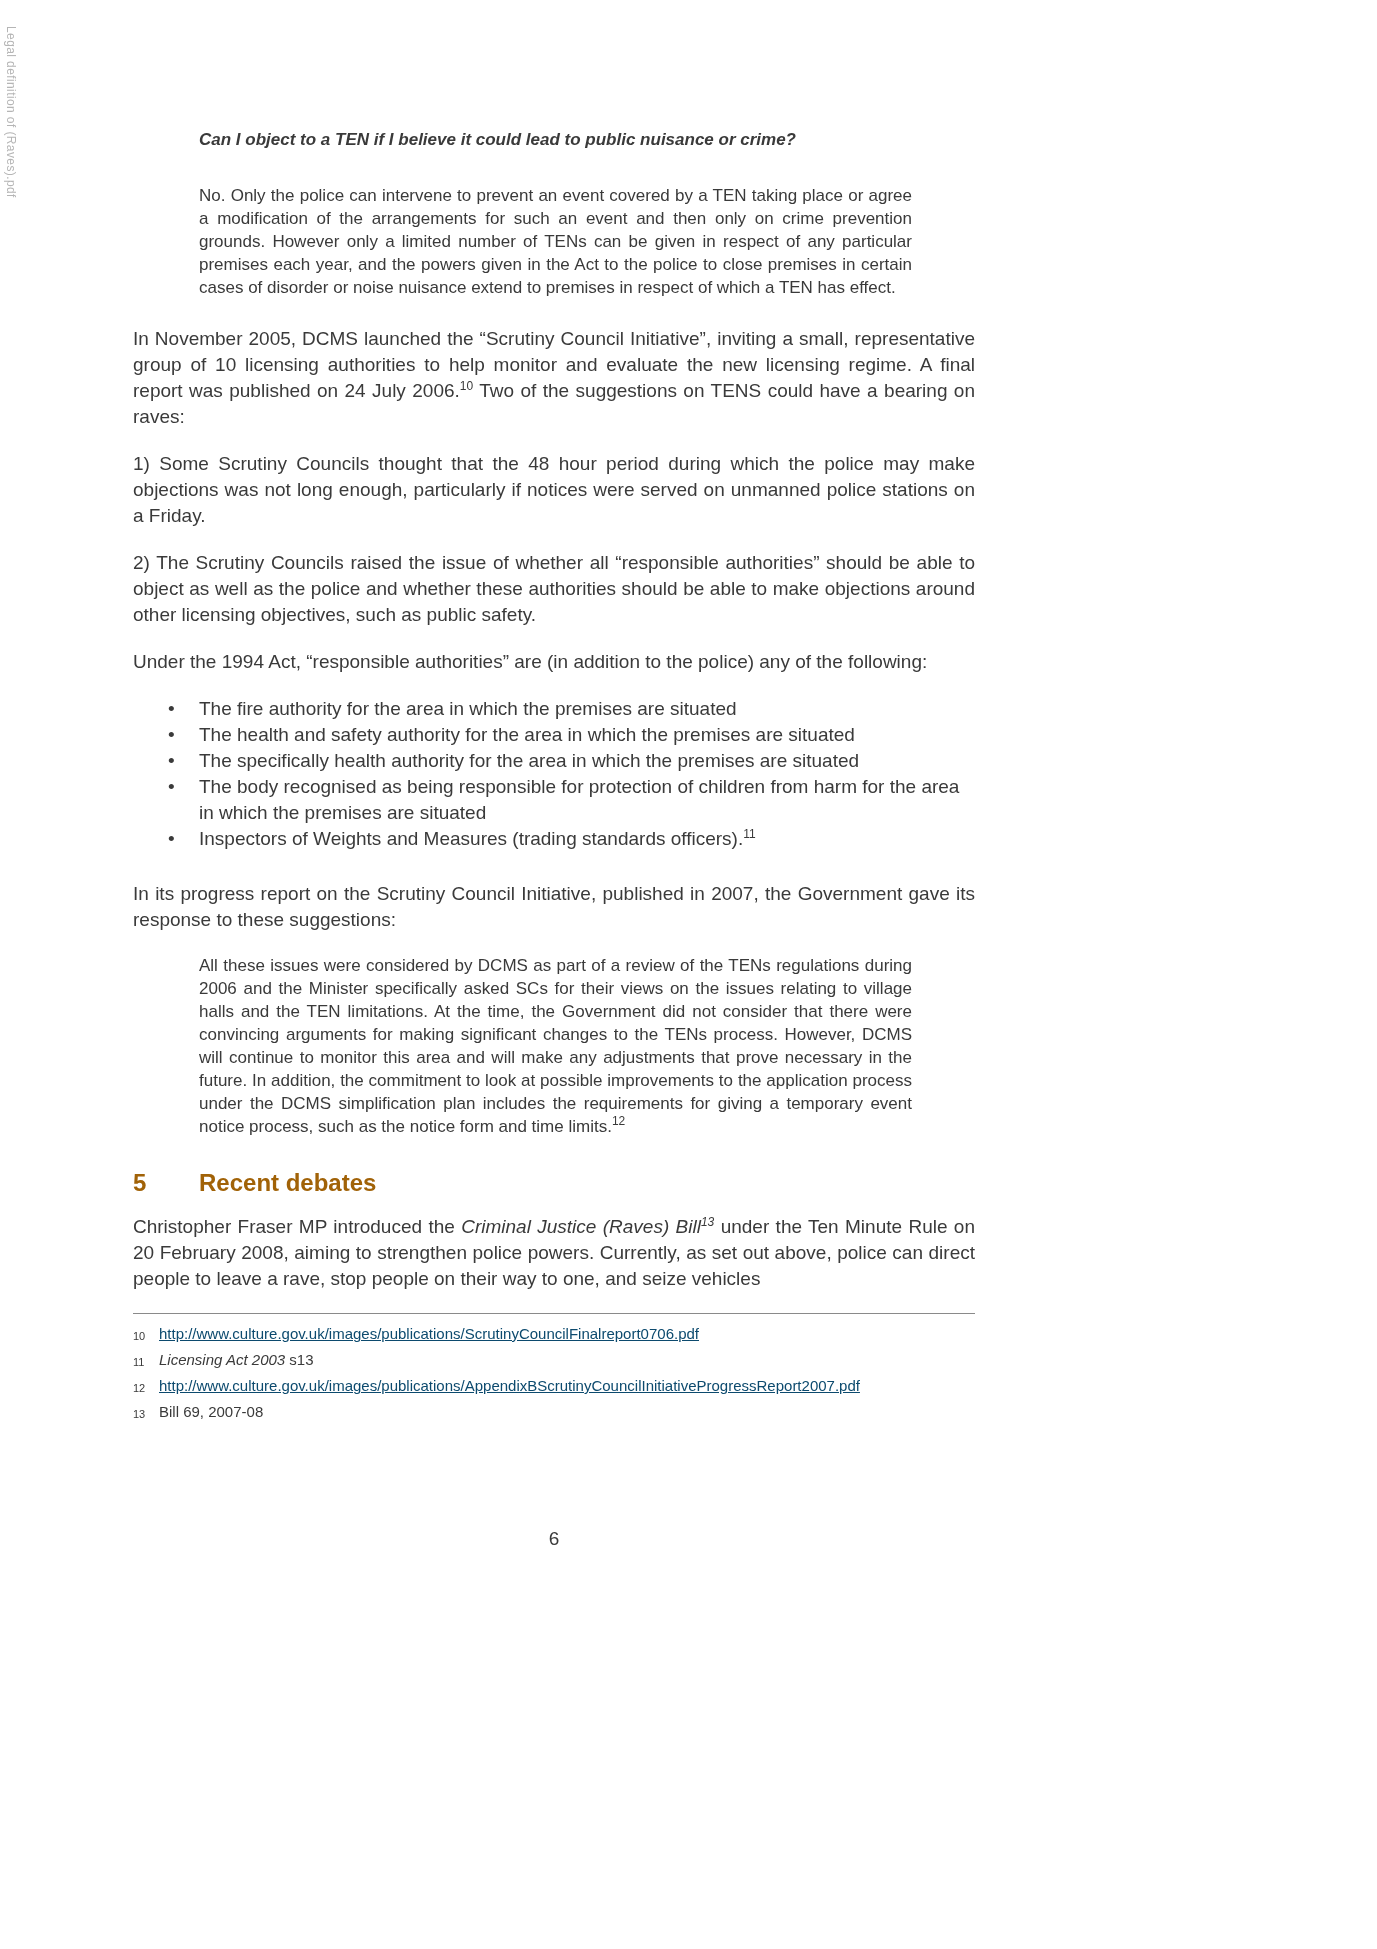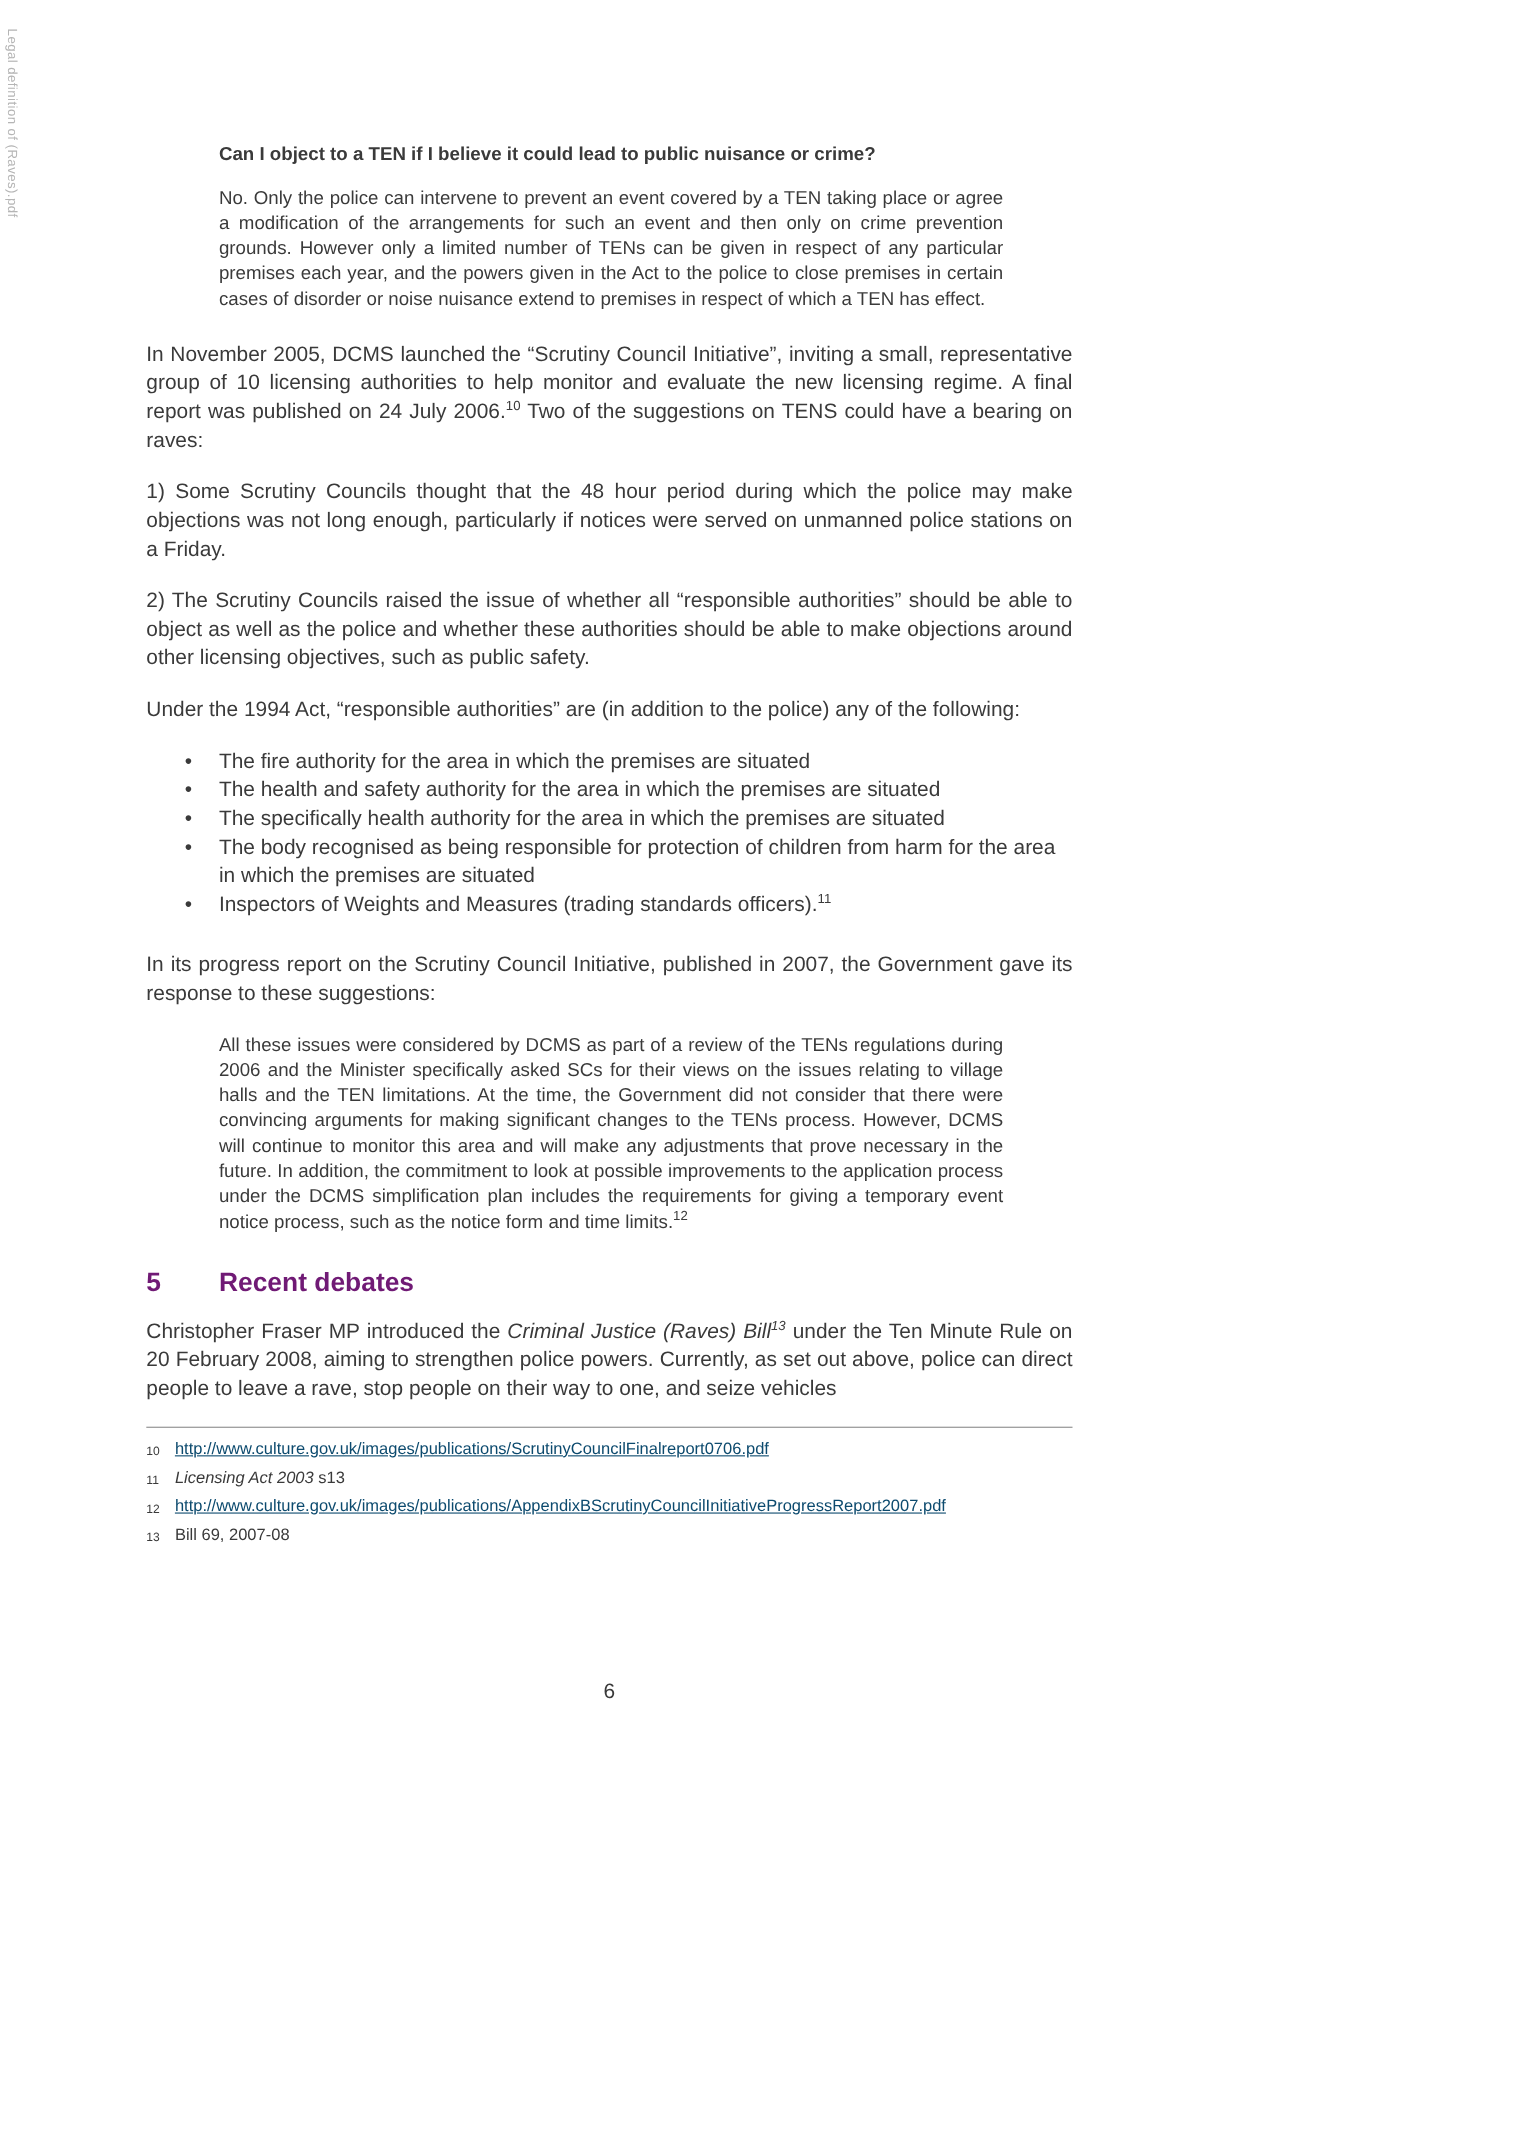--- a/index.html
+++ b/index.html
@@ -35,21 +35,22 @@
   }
   .quote p {
     font-size: 17px;
     line-height: 23px;
     text-align: justify;
     margin: 0;
   }
   .quote .quote-heading {
     font-weight: bold;
     text-align: left;
-    margin-bottom: 17px;
+    margin-bottom: 33px;
+    font-style: italic;
   }
   p.body {
     font-size: 19px;
     line-height: 26px;
     text-align: justify;
     margin: 0 0 21px 0;
   }
   sup.fnref {
     font-size: 12px;
     line-height: 0;
@@ -67,21 +68,21 @@
     text-align: left;
   }
   ul.bullets li::before {
     content: "\2022";
     position: absolute;
     left: -31px;
   }
   h2.section {
     font-size: 24px;
     font-weight: bold;
-    color: #701a75;
+    color: #a16207;
     margin: 31px 0 17px 0;
   }
   h2.section .sec-num {
     display: inline-block;
     width: 66px;
   }
   .italic { font-style: italic; text-align: center; }
   .footnotes {
     margin-top: 13px;
     border-top: 1px solid #8a8a8a;

